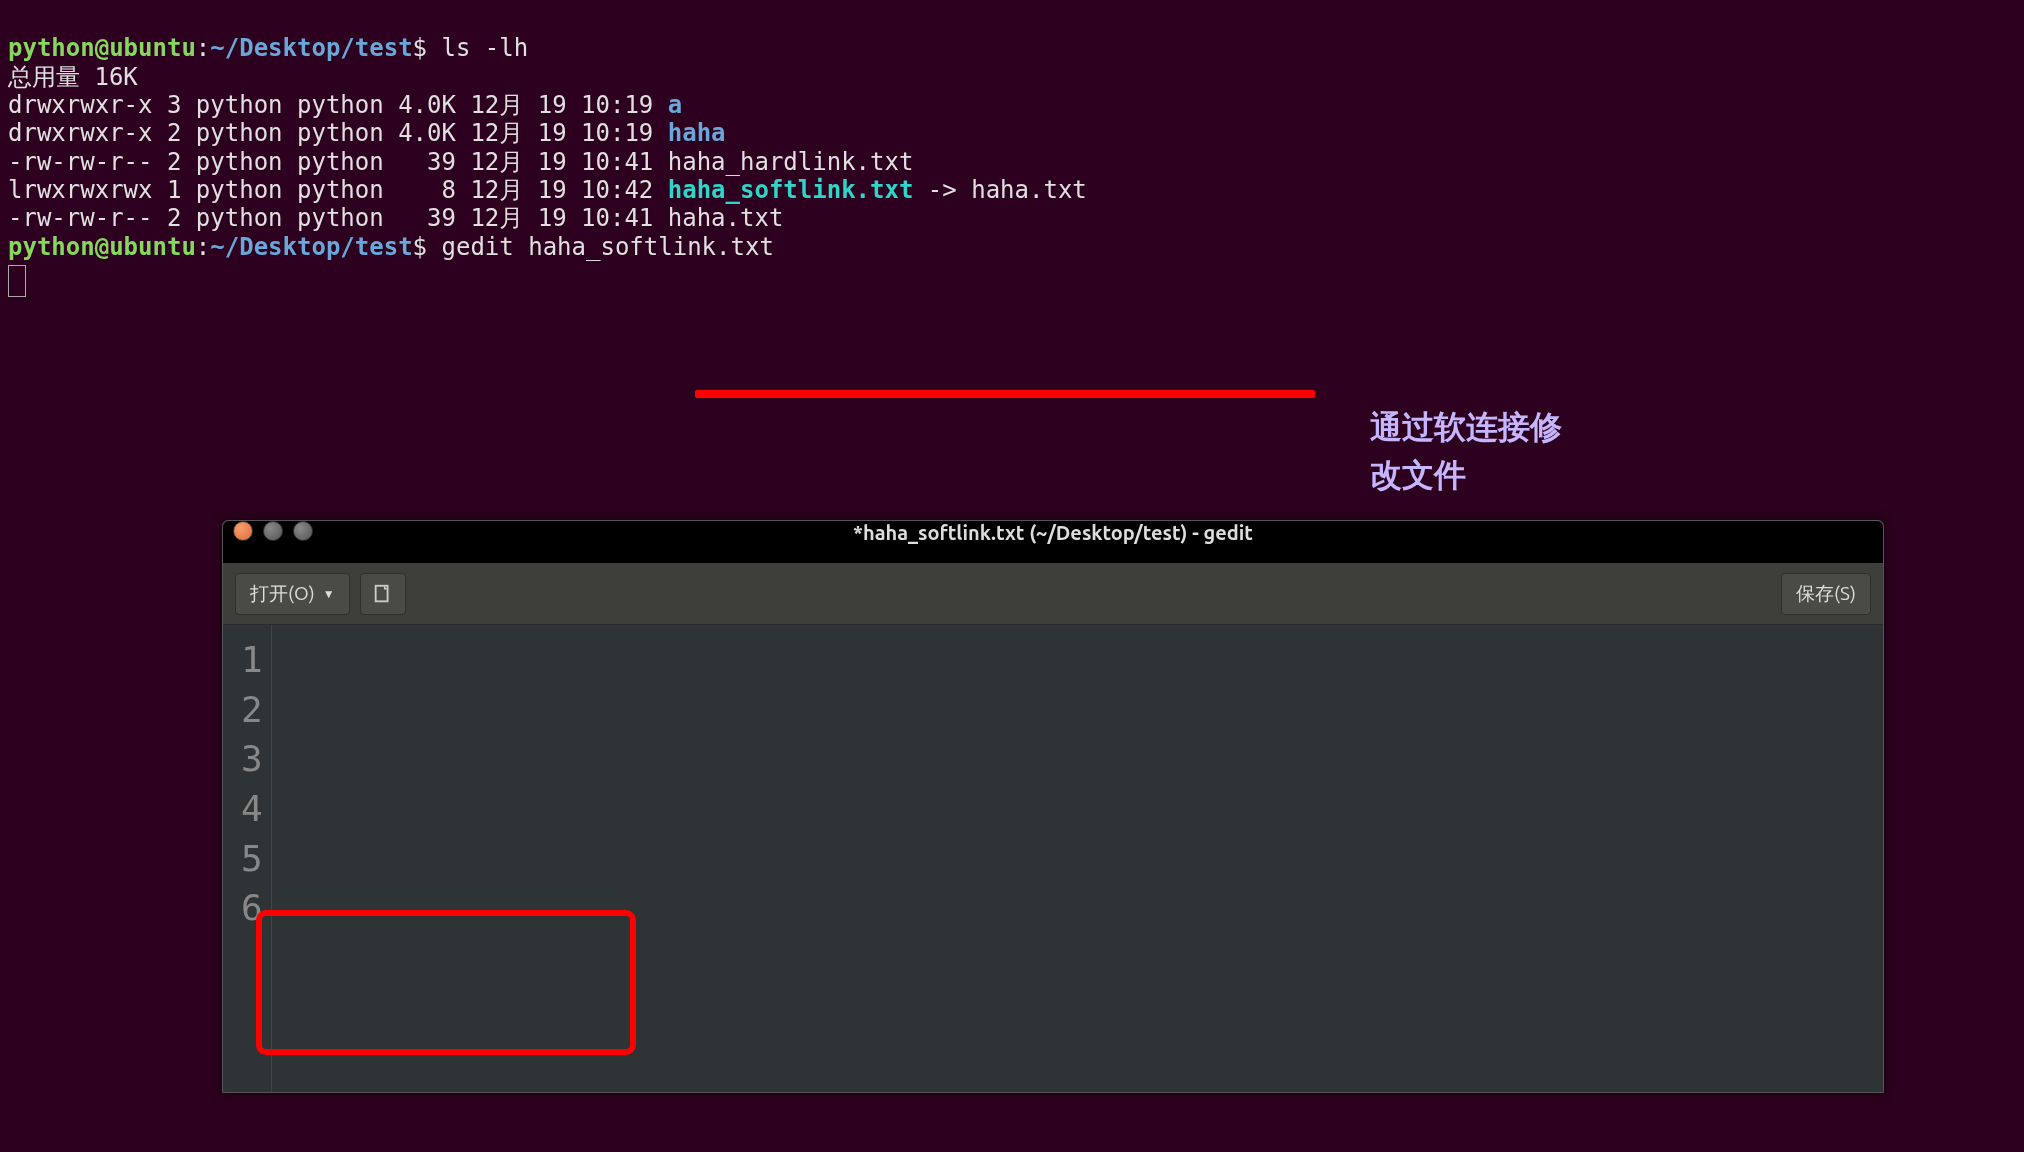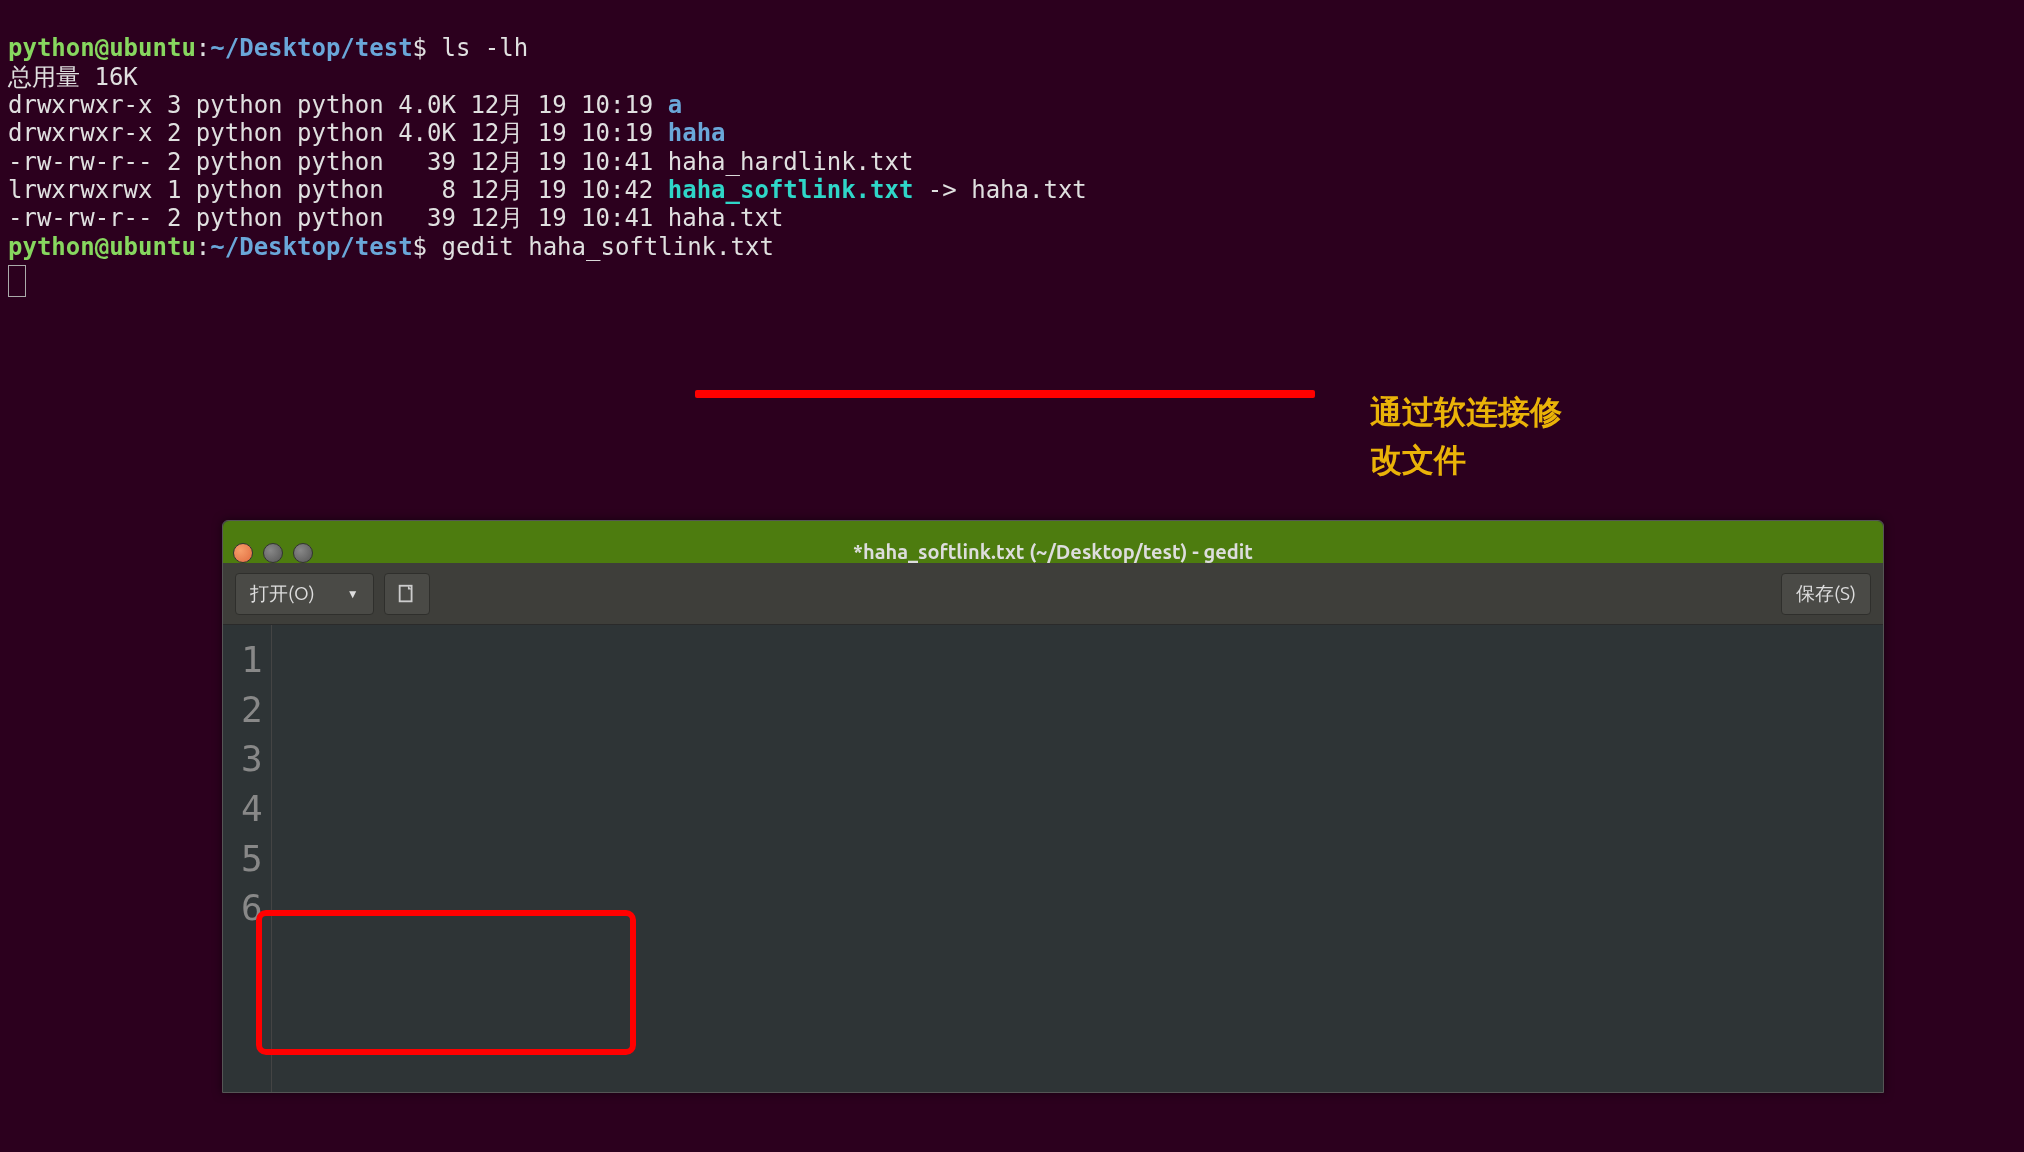--- a/index.html
+++ b/index.html
@@ -36,45 +36,45 @@
     left: 695px;
     top: 390px;
     width: 620px;
     height: 8px;
     background: #ff0000;
     border-radius: 2px;
   }
   .annotation {
     position: absolute;
     left: 1370px;
-    top: 388px;
-    color: #eab308;
+    top: 403px;
+    color: #c4b5fd;
     font-size: 32px;
     font-weight: bold;
     font-family: "Microsoft YaHei", "SimHei", sans-serif;
     line-height: 1.5;
   }
 
   
   .gedit {
     position: absolute;
     left: 222px;
     top: 520px;
     width: 1662px;
     background: #3c3f41;
     border: 1px solid #555;
     border-radius: 6px 6px 0 0;
     box-shadow: 0 0 10px rgba(0,0,0,0.5);
     font-family: "Ubuntu", sans-serif;
   }
   .titlebar {
-    background: #4d7c0f;
+    background: #000000;
     height: 42px;
     display: flex;
-    align-items: flex-end;
+    align-items: flex-start;
     padding: 0 10px;
     position: relative;
     border-radius: 6px 6px 0 0;
   }
   .window-controls { display: flex; gap: 10px; }
   .wc {
     width: 20px; height: 20px; border-radius: 50%;
     border: 1px solid #333;
   }
   .wc-close { background: radial-gradient(circle at 35% 35%, #f79e6a, #e06b3f); }
@@ -98,21 +98,20 @@
   .btn {
     background: #4a4a46;
     border: 1px solid #2f2f2c;
     border-radius: 4px;
     height: 42px;
     display: flex;
     align-items: center;
     padding: 0 14px;
     color: #ddd;
     font-size: 19px;
-    gap: 24px;
   }
   .btn .caret { margin-left: 8px; font-size: 12px; }
   .btn-icon { width: 46px; justify-content: center; padding: 0; }
   .toolbar-spacer { flex: 1; }
 
   .editor {
     display: flex;
     background: #2e3436;
     font-family: "DejaVu Sans Mono", monospace;
     font-size: 36px;

